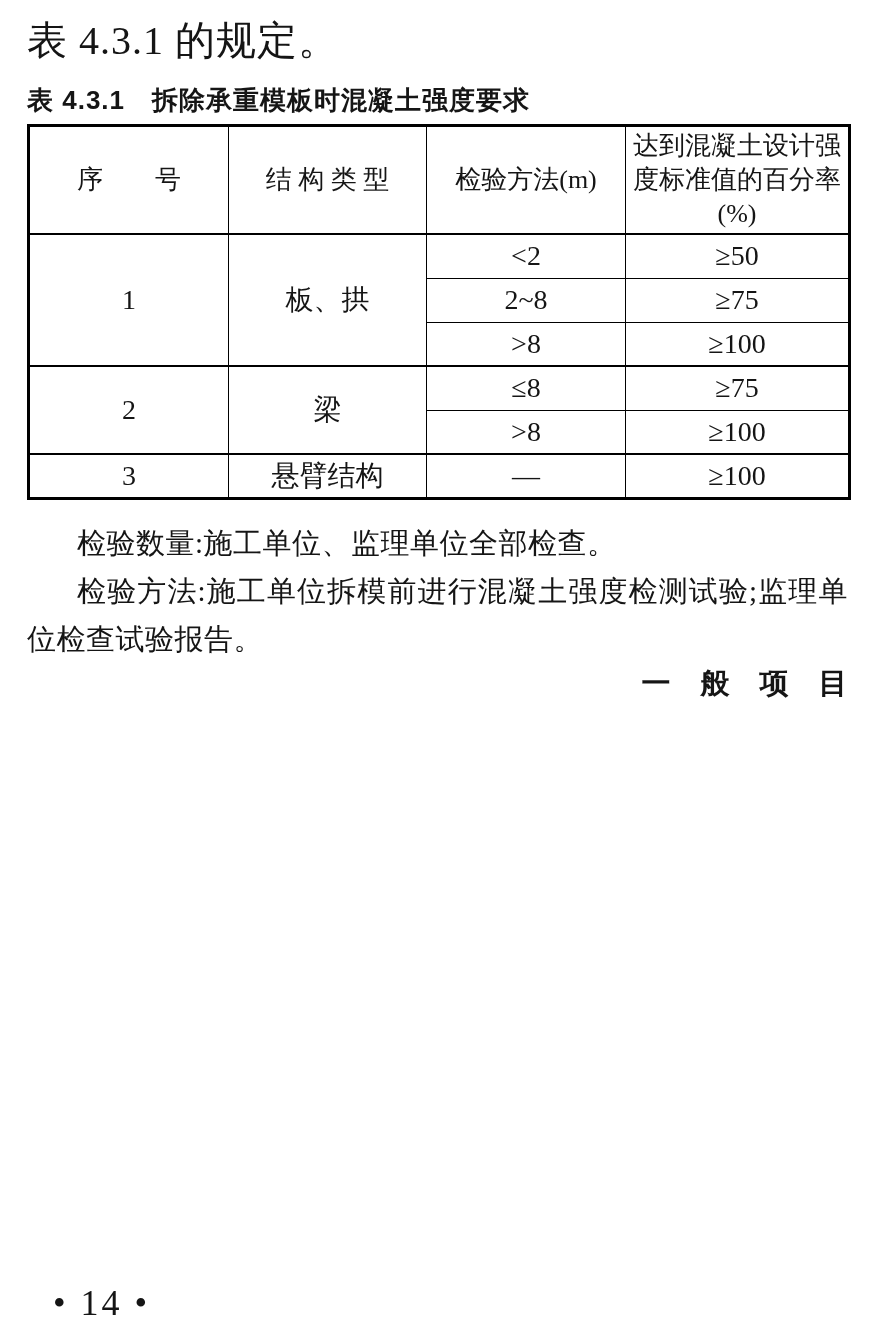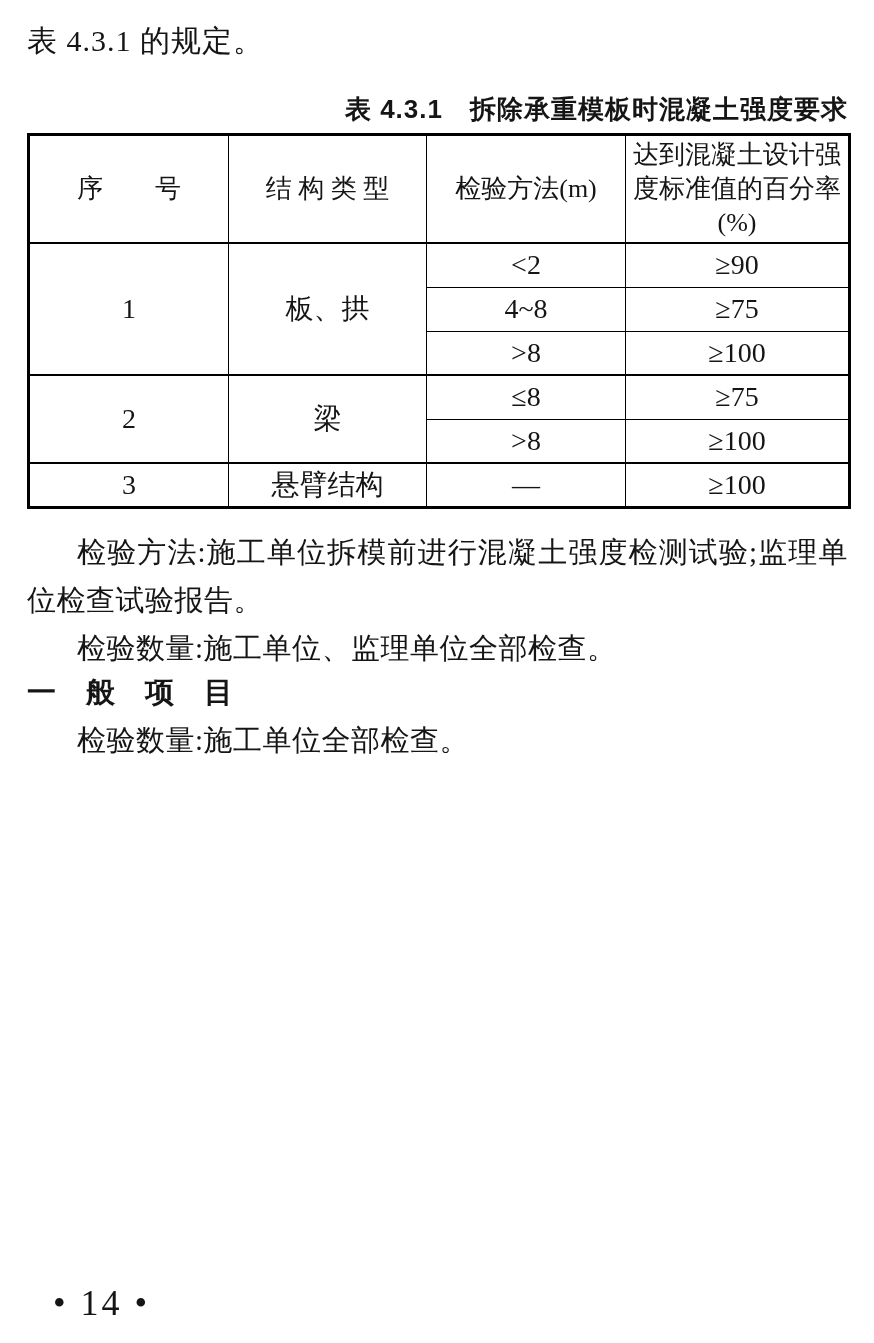--- a/index.html
+++ b/index.html
@@ -11,27 +11,27 @@
     font-family:"Liberation Serif","DejaVu Serif",serif;
     overflow:hidden;
   }
   .content {
     position:absolute;
     left:27px; top:0;
     width:821px;
   }
   .intro-line {
     margin-top:22px;
-    font-size:30px;
+    font-size:40px;
     line-height:38px;
     letter-spacing:1px;
   }
   .table-title {
-    margin-top:33px;
-    text-align:right;
+    margin-top:24px;
+    text-align:left;
     font-size:26px;
     line-height:32px;
     font-weight:bold;
     font-family:"Liberation Sans","DejaVu Sans",sans-serif;
     letter-spacing:1px;
   }
   table.strength-table {
     margin-top:8px;
     width:821px;
     border-collapse:collapse;
@@ -59,21 +59,21 @@
     margin-top:19px;
   }
   .below p {
     font-size:29px;
     line-height:48px;
     letter-spacing:0.5px;
   }
   p.indent { text-indent:50px; }
   p.justify { text-align:justify; }
   .general-heading {
-    text-align:left;
+    text-align:right;
     font-weight:bold;
     font-size:28px;
     line-height:46px;
     margin-top:-4px;
   }
   .clause { line-height:46px; }
   .clause .clause-no {
     font-weight:bold;
     letter-spacing:2px;
     margin-right:18px;
@@ -108,24 +108,24 @@
         <th>序　　号</th>
         <th>结 构 类 型</th>
         <th>检验方法(m)</th>
         <th class="th-small">达到混凝土设计强度标准值的百分率(%)</th>
       </tr>
 
       <tr class="data-row sec-start">
         <td rowspan="3">1</td>
         <td rowspan="3">板、拱</td>
         <td>&lt;2</td>
-        <td>≥90</td>
+        <td>≥50</td>
       </tr>
       <tr class="data-row">
-        <td>4~8</td>
+        <td>2~8</td>
         <td>≥75</td>
       </tr>
       <tr class="data-row">
         <td>&gt;8</td>
         <td>≥100</td>
       </tr>
 
       <tr class="data-row sec-start">
         <td rowspan="2">2</td>
         <td rowspan="2">梁</td>
@@ -140,21 +140,20 @@
       <tr class="data-row sec-start">
         <td>3</td>
         <td>悬臂结构</td>
         <td>—</td>
         <td>≥100</td>
       </tr>
     </tbody>
   </table>
 
   <div class="below">
+    <p class="indent">检验数量:施工单位、监理单位全部检查。</p>
     <p class="indent justify">检验方法:施工单位拆模前进行混凝土强度检测试验;监理单位检查试验报告。</p>
-    <p class="indent">检验数量:施工单位、监理单位全部检查。</p>
     <p class="general-heading">一　般　项　目</p>
-    <p class="indent">检验数量:施工单位全部检查。</p>
   </div>
 
 </div>
 
 <div class="page-num">• 14 •</div>
 
 </body></html>

